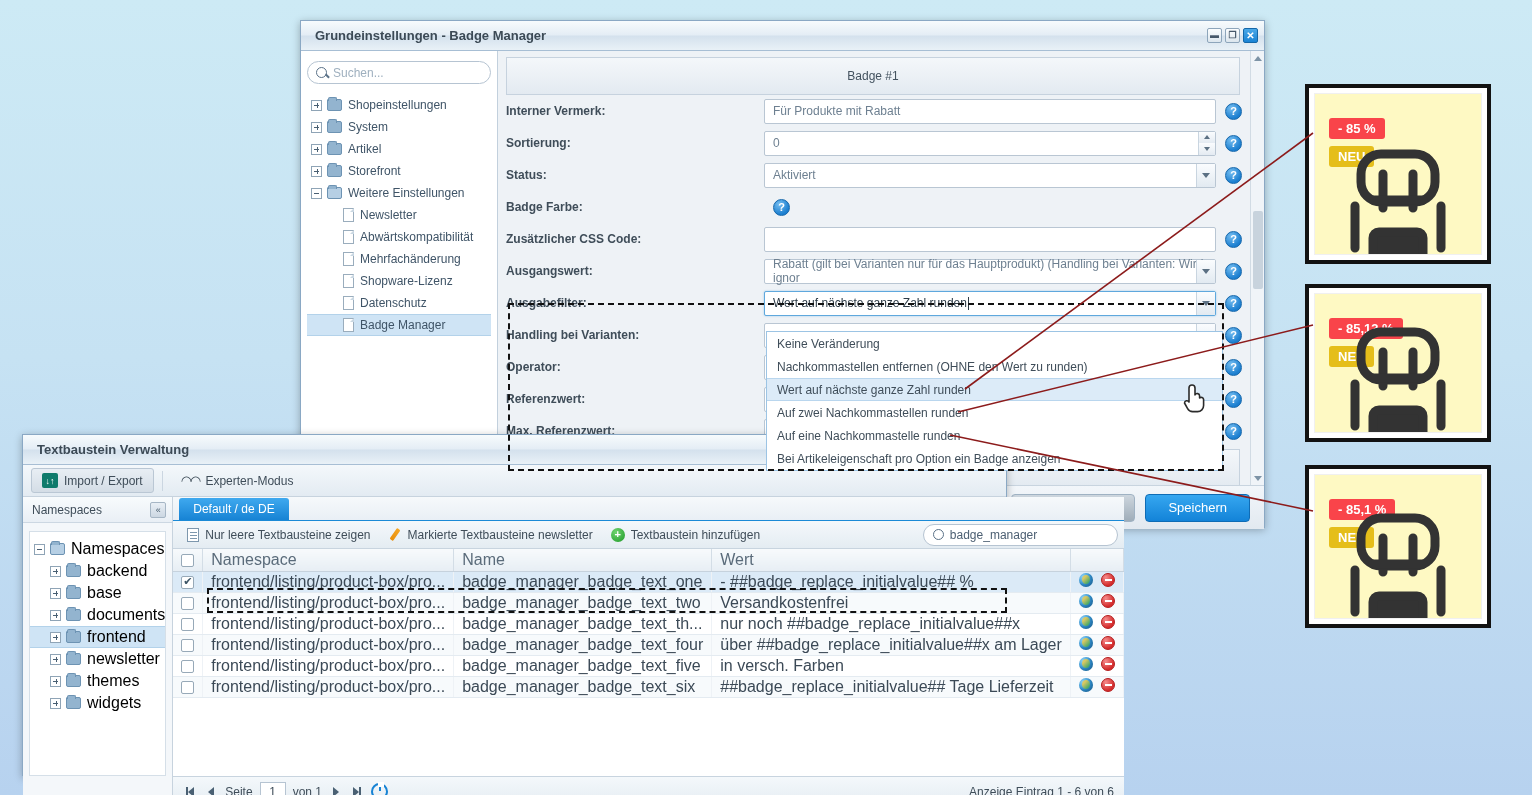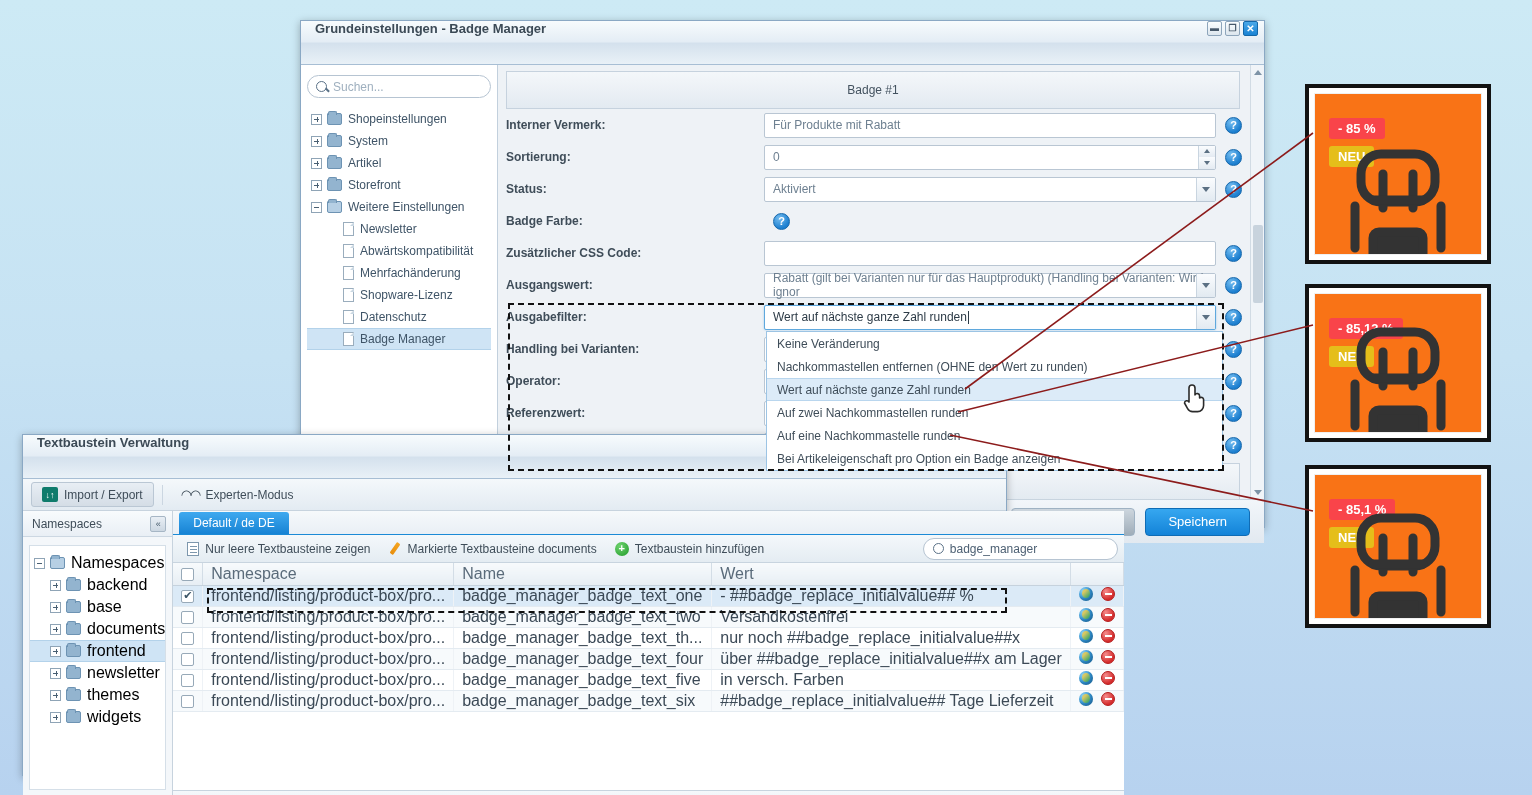--- a/index.html
+++ b/index.html
@@ -7,22 +7,22 @@
   body {
     width:1532px; height:795px; overflow:hidden;
     font-family:"Liberation Sans", sans-serif;
     background: linear-gradient(to bottom, #cdeaf5 0%, #c6e2f3 45%, #b7d2ef 100%);
     position:relative;
   }
 
   
   .win { position:absolute; background:#fff; border:1px solid #8aa8c4;
          box-shadow:0 2px 8px rgba(0,0,0,.28); }
-  .win-title { height:44px; background:linear-gradient(to bottom,#f7fbfd 0%,#e4edf5 48%,#d4e1ed 52%,#e9f1f7 100%);
-               border-bottom:1px solid #a7bed4; display:flex; 
+  .win-title { height:30px; background:linear-gradient(to bottom,#f7fbfd 0%,#e4edf5 48%,#d4e1ed 52%,#e9f1f7 100%);
+               border-bottom:1px solid #a7bed4; display:flex; align-items:center;
                padding:0 6px 0 14px; font-size:13px; font-weight:bold; color:#3c4a56; }
   .win-title .t { flex:1; }
   .wbtns { display:flex; gap:3px; }
   .wbtn { width:15px; height:15px; border:1px solid #8da5bb; border-radius:2px;
           background:linear-gradient(to bottom,#fbfdfe,#dce6ee); position:relative; cursor:pointer; }
   .wbtn.close { background:linear-gradient(to bottom,#4aa8e8,#1a83d4); border-color:#1467a8; }
   .wbtn i { position:absolute; left:0; right:0; top:0; bottom:0;
             display:flex; align-items:center; justify-content:center;
             font-size:9px; font-style:normal; color:#46586a; line-height:1; }
   .wbtn.close i { color:#fff; font-weight:bold; font-size:10px; }
@@ -180,21 +180,21 @@
   .pg .bar { width:2px; height:10px; background:#4a6073; }
   .pgnum { width:26px; height:20px; border:1px solid #b6c4d2; background:#fff; text-align:center; font-size:12px;
            line-height:19px; color:#3b4956; }
   .refresh { width:17px; height:17px; border-radius:50%; border:2px solid #1783d4; position:relative; cursor:pointer; }
   .refresh:after { content:""; position:absolute; left:5px; top:-3px; width:6px; height:5px; background:#fff; }
   .refresh:before { content:""; position:absolute; left:6px; top:-1px; width:2px; height:7px; background:#1783d4; }
   .pg-right { margin-left:auto; }
 
   
   .prev { position:absolute; border:4px solid #121212; background:#fff; }
-  .prev .inner { position:absolute; inset:5px; background:#f97316; border:1px solid #f0f0f0; overflow:hidden; }
+  .prev .inner { position:absolute; inset:5px; background:#fef9c3; border:1px solid #f0f0f0; overflow:hidden; }
   .pb { position:absolute; left:14px; padding:3px 9px; font-size:13px; font-weight:bold; color:#fff;
         border-radius:3px; white-space:nowrap; }
   .pb.red { background:#f9444a; top:24px; }
   .pb.yel { background:#e5be1a; top:52px; }
   .chair { position:absolute; left:50%; transform:translateX(-50%); bottom:-14px; }
 
   
   svg.anno { position:absolute; left:0; top:0; width:1532px; height:795px; pointer-events:none; z-index:60; }
   .dashbox { position:absolute; border:2px dashed #111; z-index:55; pointer-events:none; }
 
@@ -524,21 +524,21 @@
         <div class="tab">Default / de  DE</div>
       </div>
 
       <div class="grid-tools">
         <div class="gbtn">
           <span class="ico-page"></span>
           <span>Nur leere Textbausteine zeigen</span>
         </div>
         <div class="gbtn">
           <span class="ico-pencil"></span>
-          <span>Markierte Textbausteine documents</span>
+          <span>Markierte Textbausteine newsletter</span>
         </div>
         <div class="gbtn">
           <span class="ico-plus">+</span>
           <span>Textbaustein hinzufügen</span>
         </div>
         <div class="gsearch">
           <span class="mag" style="width:11px;height:11px;border:1.6px solid #5b7288;border-radius:50%;position:relative;margin-right:6px;display:inline-block;"></span>
           <span>badge_manager</span>
         </div>
       </div>

